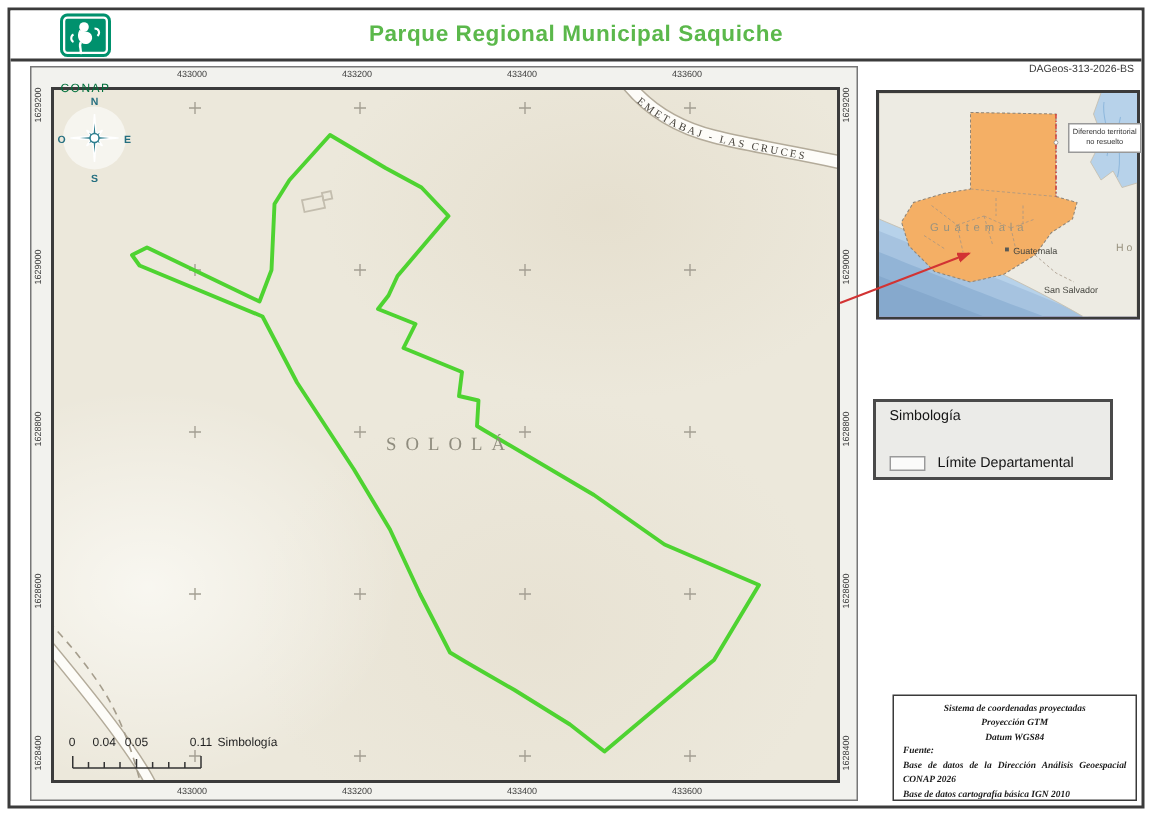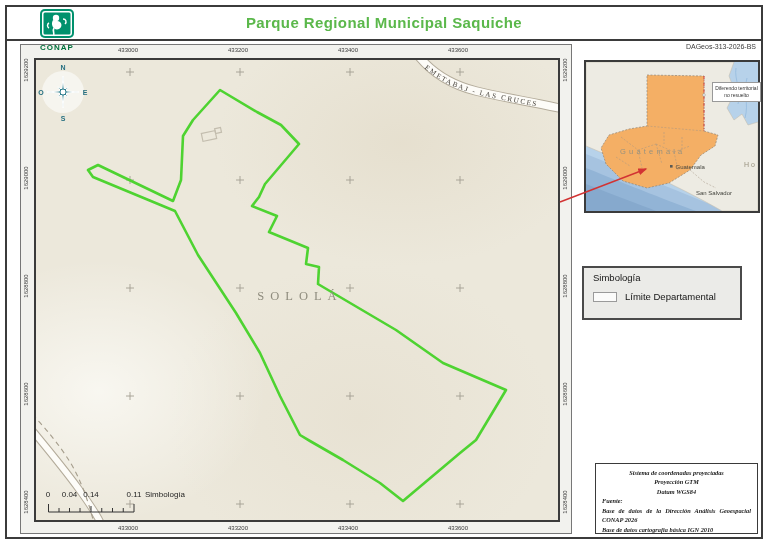--- a/index.html
+++ b/index.html
@@ -6,21 +6,21 @@
   .page{position:relative;width:768px;height:544px;background:#fff;overflow:hidden;
         font-family:"Liberation Sans",sans-serif;}
   .page-border{position:absolute;left:5px;top:5px;right:5px;bottom:5px;border:2px solid #3b3b3b;pointer-events:none;}
   
   .header{position:absolute;left:7px;right:7px;top:7px;height:32px;border-bottom:2px solid #3b3b3b;background:#fff;}
   .title{position:absolute;left:0;right:0;top:7px;text-align:center;font-size:15px;font-weight:bold;
          color:#5bb84b;letter-spacing:.4px;}
   .logo{position:absolute;left:36px;top:9px;width:42px;text-align:center;z-index:6;}
   .logo-box{width:34px;height:29px;margin:0 auto;background:#00916d;border-radius:5px;
             box-shadow:inset 0 0 0 2px #00916d, inset 0 0 0 3.5px #ffffff;position:relative;}
-  .logo-text{font-size:8px;font-weight:bold;color:#00703c;letter-spacing:1px;margin-top:5px;}
+  .logo-text{font-size:8px;font-weight:normal;color:#00703c;letter-spacing:1px;margin-top:16px;}
   .dageos{position:absolute;right:12px;top:43px;font-size:7px;color:#3a3a3a;}
   
   .map-frame{position:absolute;left:20px;top:44px;width:552px;height:490px;border:1px solid #777;
              background:#f2f2ee;box-sizing:border-box;}
   .ax{position:absolute;font-size:6px;color:#3c3c3c;width:40px;text-align:center;}
   .ax-side{position:absolute;font-size:6px;color:#3c3c3c;width:34px;height:8px;text-align:center;
            transform:rotate(-90deg);}
   .map-inner{position:absolute;left:13px;top:13px;width:526px;height:464px;box-sizing:border-box;
              border:2px solid #3b3b3b;overflow:hidden;
              background:
@@ -36,21 +36,21 @@
   .sb-ticks{position:absolute;left:0;top:13px;}
   
   .locator{position:absolute;left:584px;top:60px;width:176px;height:153px;box-sizing:border-box;
            border:2px solid #3b3b3b;background:#c4b5fd;}
   .note-box{position:absolute;left:126px;top:20px;width:45px;background:#fff;border:1px solid #999;
             font-size:5px;line-height:1.35;text-align:center;color:#333;padding:2px 1px;}
   
   .legend{position:absolute;left:582px;top:266px;width:160px;height:54px;box-sizing:border-box;
           background:#ebebe8;border:2px solid #4a4a4a;padding:4px 9px;}
   .legend-title{font-size:9.5px;color:#151515;}
-  .legend-row{display:flex;align-items:center;gap:8px;margin-top:8px;}
+  .legend-row{display:flex;align-items:center;gap:8px;margin-top:20px;}
   .legend-label{font-size:9.5px;color:#151515;white-space:nowrap;}
   .sw{width:24px;height:10px;box-sizing:border-box;flex:0 0 auto;}
   .sw-limite{background:#fbfbfa;border:1px solid #9a9a9a;}
   .sw-area{background:#f6f8f2;border:2.5px solid #4ed331;}
   
   .source{position:absolute;left:595px;top:463px;width:163px;height:71px;box-sizing:border-box;
           background:#fff;border:1.2px solid #3a3a3a;padding:4px 6px;
           font-family:"Liberation Serif",serif;font-style:italic;font-weight:bold;
           font-size:6.3px;line-height:1.5;color:#1a1a1a;}
   .src-c{text-align:center;}
@@ -137,21 +137,21 @@
         </g>
         <text x="27" y="10" text-anchor="middle" font-size="7" font-weight="bold" fill="#256f80">N</text>
         <text x="49" y="35" text-anchor="middle" font-size="7" font-weight="bold" fill="#256f80">E</text>
         <text x="27" y="61" text-anchor="middle" font-size="7" font-weight="bold" fill="#256f80">S</text>
         <text x="5" y="35" text-anchor="middle" font-size="7" font-weight="bold" fill="#256f80">O</text>
       </svg>
 
       <div class="scalebar">
         <span class="sb-num" style="left:0px">0</span>
         <span class="sb-num" style="left:21.5px">0.04</span>
-        <span class="sb-num" style="left:43px">0.14</span>
+        <span class="sb-num" style="left:43px">0.05</span>
         <span class="sb-num" style="left:86px">0.11</span>
         <span class="sb-unit">Simbología</span>
         <svg class="sb-ticks" width="88" height="10" viewBox="0 0 88 10">
           <path stroke="#333" stroke-width="1" fill="none" d="M0.5,1 V9 M11,5 V9 M21.5,5 V9 M32,5 V9 M43,3 V9 M53.75,5 V9 M64.5,5 V9 M75.25,5 V9 M86,1 V9 M0.5,9 H86"></path>
         </svg>
       </div>
     </div>
   </div>
 
   <div class="locator">

